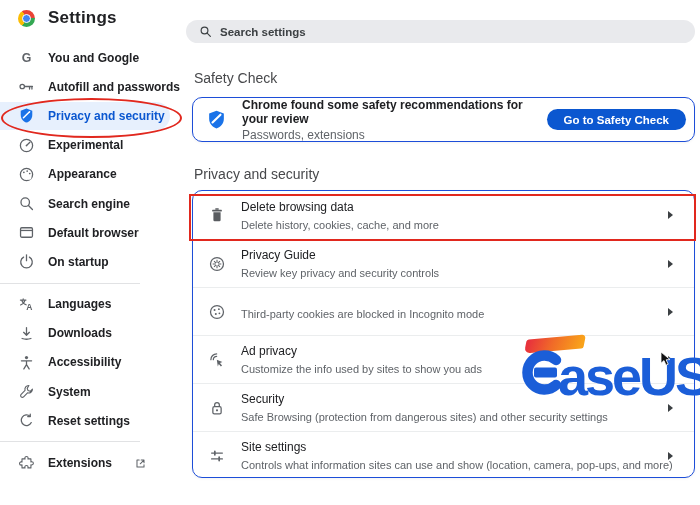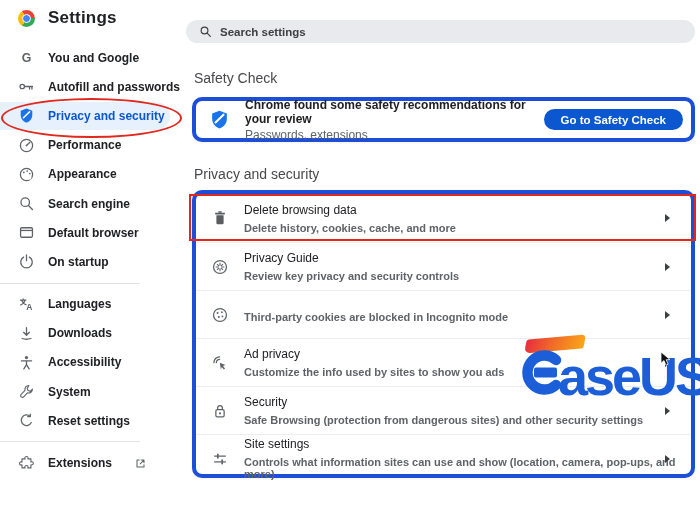--- a/index.html
+++ b/index.html
@@ -27,34 +27,34 @@
   
   .annot-ellipse{position:absolute;left:1px;top:98px;width:177px;height:36px;border:2.5px solid #e1281e;border-radius:50%;z-index:9;pointer-events:none;}
   .annot-rect{position:absolute;left:189px;top:194px;width:507px;height:47px;border:2.5px solid #e1281e;z-index:9;pointer-events:none;box-sizing:border-box;}
   
   .search-pill{position:absolute;left:186px;top:20px;width:509px;height:23px;background:#e9eaed;border-radius:12px;display:flex;align-items:center;padding-left:13px;box-sizing:border-box;gap:8px;}
   .search-pill input{background:transparent;border:none;outline:none;font-family:inherit;font-size:11.5px;font-weight:700;color:#3c4043;width:420px;padding:0;}
   .search-pill input::placeholder{color:#3c4043;opacity:1;}
   .section-heading{position:absolute;left:194px;font-size:14px;color:#47484b;}
   .h-safety{top:70px;}
   .h-privacy{top:166px;}
-  .card{position:absolute;left:192px;background:#fff;border:4px solid #1d4ed8;border-radius:10px;box-shadow:0 1px 3px rgba(0,0,0,.05);box-sizing:border-box;}
+  .card{position:absolute;left:192px;background:#fff;border:1px solid #1d4ed8;border-radius:10px;box-shadow:0 1px 3px rgba(0,0,0,.05);box-sizing:border-box;}
   .safety-card{top:97px;width:503px;height:45px;display:flex;align-items:center;}
   .safety-card .sicon{margin-left:13px;flex:none;display:flex;}
   .safety-texts{margin-left:15px;}
   .safety-title{font-size:12px;font-weight:700;color:#202124;}
   .safety-sub{font-size:12px;color:#5f6368;margin-top:2px;}
   .safety-btn{margin-left:auto;margin-right:8px;height:21px;padding:0 17px;border:none;border-radius:14px;background:#0b57d0;color:#fff;font-family:inherit;font-size:11.5px;font-weight:700;display:flex;align-items:center;cursor:pointer;white-space:nowrap;}
   .privacy-card{top:190px;width:503px;height:288px;}
   .prow{height:48px;display:flex;align-items:center;position:relative;cursor:pointer;box-sizing:border-box;}
   .prow + .prow{border-top:1px solid #ebedee;}
   .prow .ricon{width:20px;margin-left:14px;flex:none;display:flex;justify-content:center;}
   .row-texts{margin-left:14px;}
   .row-title{font-size:12px;color:#202124;}
-  .row-sub{font-size:11px;color:#5f6368;margin-top:5px;font-weight:bold;}
+  .row-sub{font-size:11px;color:#5f6368;margin-top:5px;}
   .row-arrow{position:absolute;right:21px;top:50%;margin-top:-4px;width:0;height:0;border-left:5px solid #3c4043;border-top:4px solid transparent;border-bottom:4px solid transparent;}
   
   .watermark{position:absolute;left:517px;top:336px;width:184px;height:58px;z-index:8;pointer-events:none;}
   .wm-flag{position:absolute;left:9px;top:1px;width:58px;height:14px;border-radius:2px 4px 2px 6px;background:linear-gradient(100deg,#e8333c 5%,#f06a28 45%,#f9a21a 95%);transform:skewX(-16deg) rotate(-5deg);}
   .wm-e{position:absolute;left:0;top:13px;}
   .wm-text{position:absolute;left:41px;top:13px;font-size:54px;line-height:1;font-weight:700;color:#1b5ed8;letter-spacing:-3px;}
   .cursor{position:absolute;left:660px;top:351px;z-index:10;pointer-events:none;}
 </style>
 </head>
 <body>
@@ -93,21 +93,21 @@
       <span class="nav-label">Privacy and security</span>
     </div>
     <div class="nav-item">
       <span class="nicon">
         <svg width="17" height="17" viewBox="0 0 20 20" fill="none" stroke="#5f6368" stroke-width="1.5" stroke-linecap="round">
             <circle cx="10" cy="10" r="7.2"></circle>
             <path d="M10 10 L14 6.2"></path>
             <circle cx="10" cy="10" r="1" fill="#5f6368" stroke="none"></circle>
           </svg>
       </span>
-      <span class="nav-label">Performance</span>
+      <span class="nav-label">Experimental</span>
     </div>
     <div class="nav-item">
       <span class="nicon">
         <svg width="17" height="17" viewBox="0 0 20 20" fill="none" stroke="#5f6368" stroke-width="1.5">
             <circle cx="10" cy="10" r="7.2"></circle>
             <circle cx="6.9" cy="7.4" r="1" fill="#5f6368" stroke="none"></circle>
             <circle cx="10.8" cy="6" r="1" fill="#5f6368" stroke="none"></circle>
             <circle cx="13.8" cy="8.8" r="1" fill="#5f6368" stroke="none"></circle>
             <circle cx="13.4" cy="13.8" r="2.4" fill="#ffffff" stroke="none"></circle>
           </svg>

